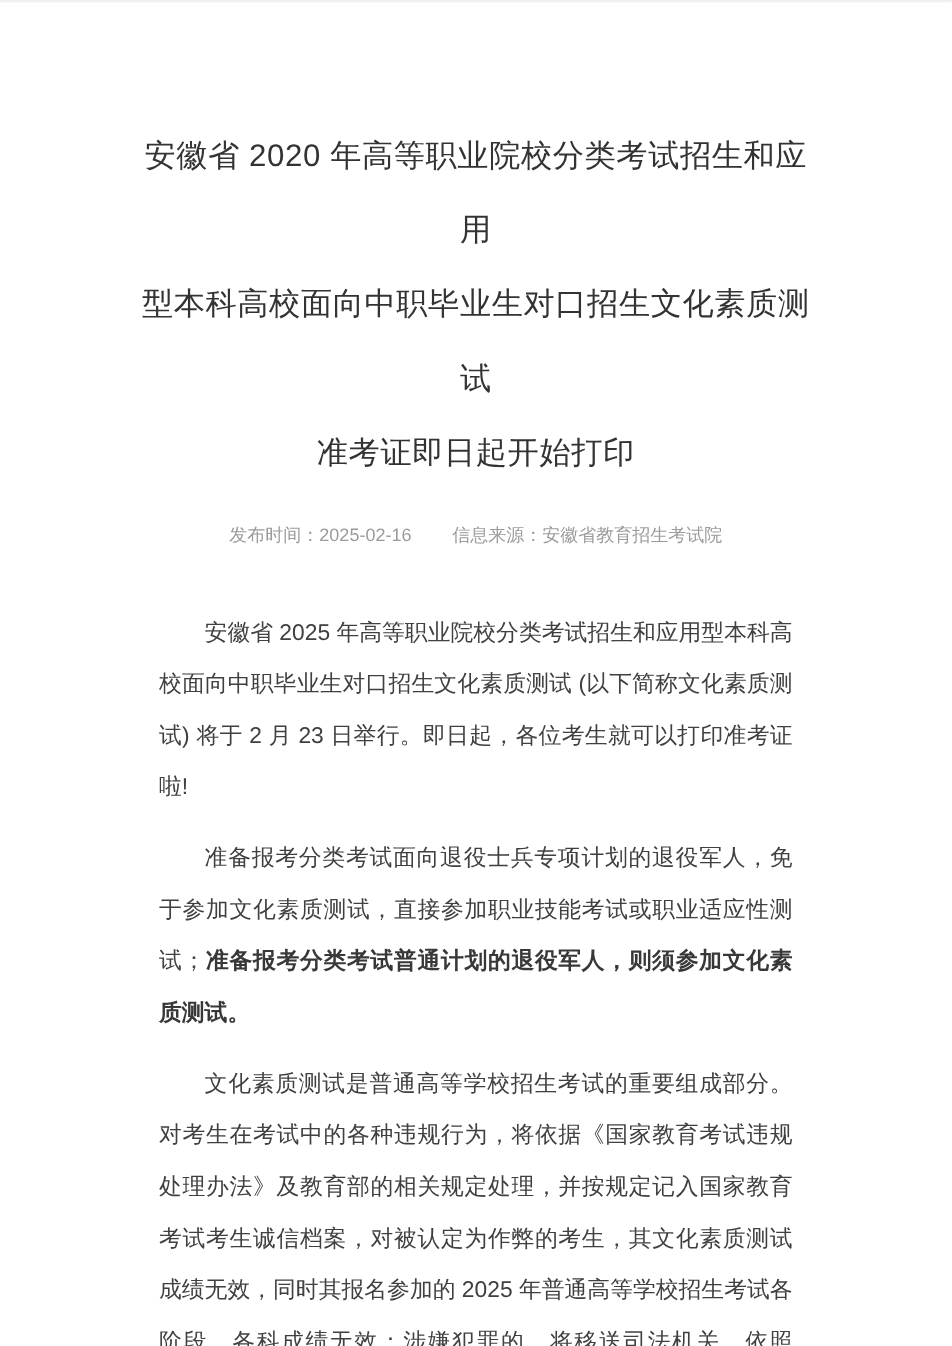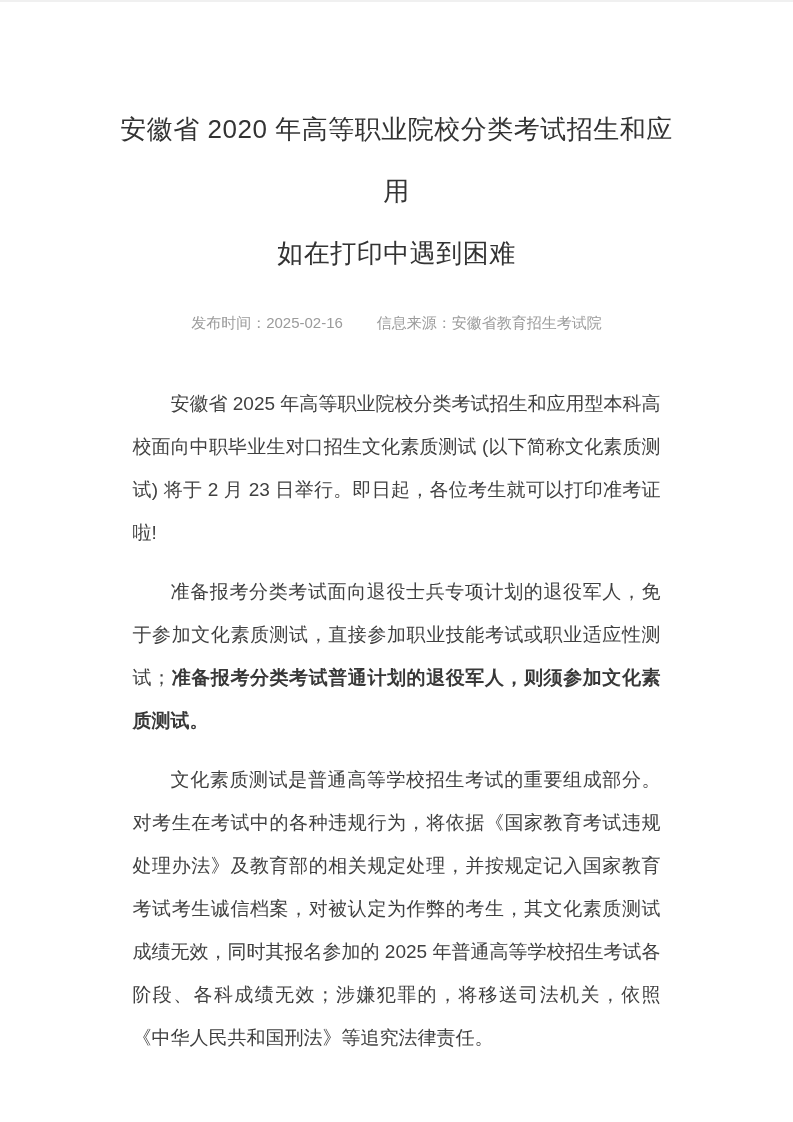--- a/index.html
+++ b/index.html
@@ -55,21 +55,22 @@
     color: #383838;
   }
 </style>
 </head>
 <body>
 
 <div class="content">
 
   <h1 class="title">
     <div>安徽省 2020 年高等职业院校分类考试招生和应用</div>
-    <div>如在打印中遇到困难</div>
+    <div>型本科高校面向中职毕业生对口招生文化素质测试</div>
+    <div>准考证即日起开始打印</div>
   </h1>
 
   <div class="meta">
     <span><span>发布时间：</span><span>2025-02-16</span></span>
     <span><span>信息来源：</span><span>安徽省教育招生考试院</span></span>
   </div>
 
   <div class="article">
     <p><span>安徽省 2025 年高等职业院校分类考试招生和应用型本科高校面向中职毕业生对口招生文化素质测试 (以下简称文化素质测试) 将于 2 月 23 日举行。即日起，各位考生就可以打印准考证啦!</span><strong></strong></p>
     <p><span>准备报考分类考试面向退役士兵专项计划的退役军人，免于参加文化素质测试，直接参加职业技能考试或职业适应性测试；</span><strong>准备报考分类考试普通计划的退役军人，则须参加文化素质测试。</strong></p>

